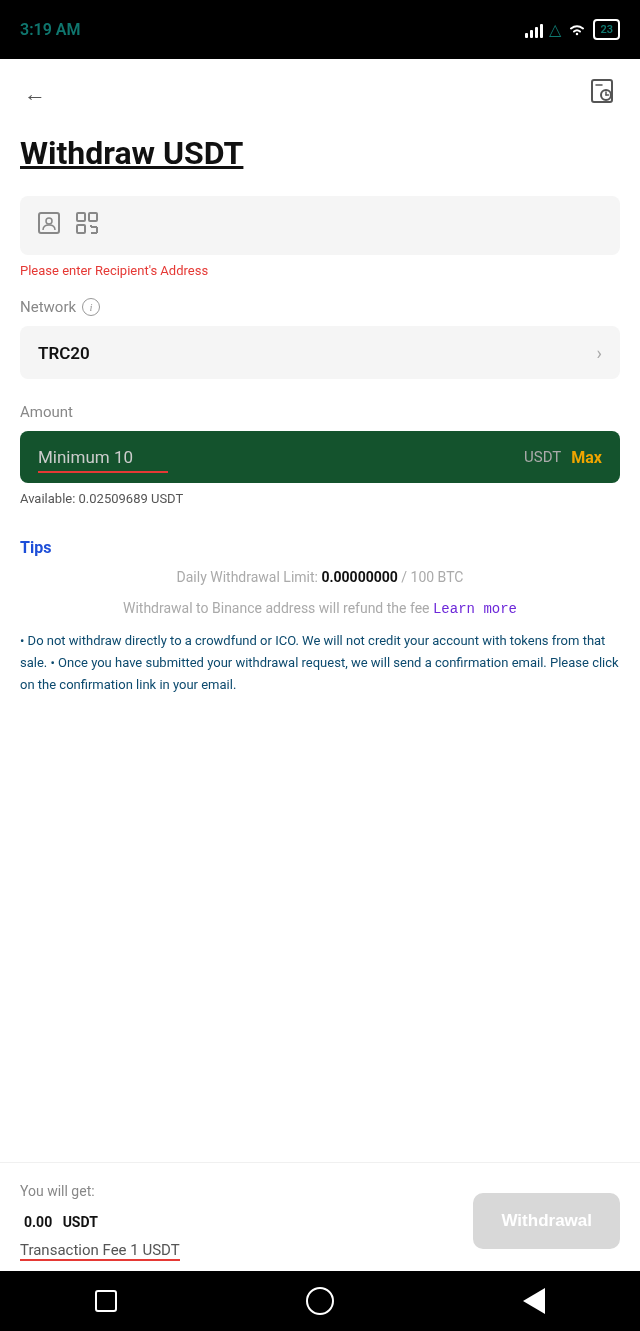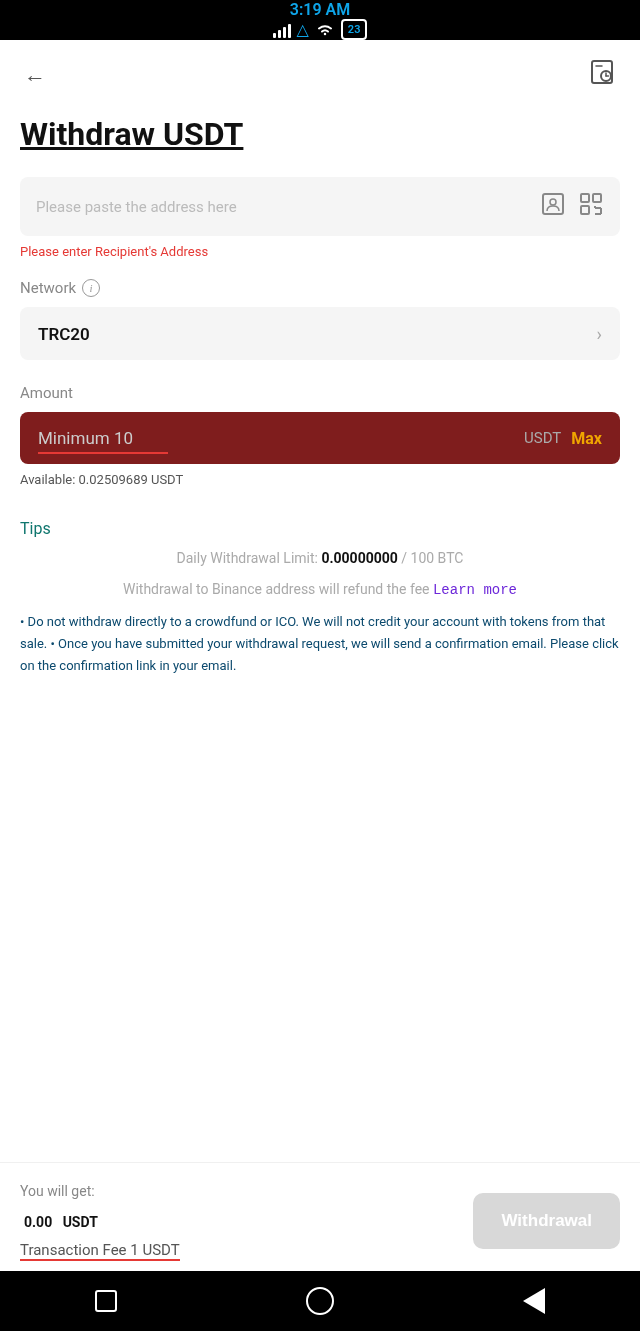--- a/index.html
+++ b/index.html
@@ -9,28 +9,27 @@
       background: #fff;
       width: 640px;
       min-height: 1331px;
       display: flex;
       flex-direction: column;
     }
 
     
     .status-bar {
       background: #000;
-      color: #0ea5e9;
-      height: 40px;
+      color: #0f766e;
+      height: 59px;
       display: flex;
       align-items: center;
       justify-content: space-between;
       padding: 0 20px;
       flex-shrink: 0;
-      flex-direction: column;
     }
     .status-time {
       font-size: 16px;
       font-weight: 600;
     }
     .status-icons {
       display: flex;
       align-items: center;
       gap: 6px;
     }
@@ -163,21 +162,21 @@
       font-weight: 600;
       color: #111;
     }
     .chevron-right {
       color: #aaa;
       font-size: 18px;
     }
 
     
     .amount-wrapper {
-      background: #7f1d1d;
+      background: #14532d;
       border-radius: 8px;
       padding: 16px 18px;
       display: flex;
       align-items: center;
       justify-content: space-between;
       margin-bottom: 4px;
       position: relative;
     }
     .amount-input-area {
       flex: 1;
@@ -213,22 +212,22 @@
     .available-text {
       font-size: 13px;
       color: #555;
       margin-bottom: 28px;
       padding: 4px 0;
     }
 
     
     .tips-title {
       font-size: 16px;
-      color: #0f766e;
-      font-weight: 400;
+      color: #1d4ed8;
+      font-weight: 700;
       margin-bottom: 10px;
     }
     .tips-row {
       font-size: 14px;
       color: #aaa;
       margin-bottom: 10px;
       line-height: 1.5;
       text-align: center;
     }
     .tips-row strong {
@@ -370,21 +369,20 @@
       <line x1="8" y1="8" x2="14" y2="8" stroke="#555" stroke-width="1.5" stroke-linecap="round"></line>
     </svg>
   </span>
 </div>
 
 <h1 class="page-title">Withdraw USDT</h1>
 
 <div class="content">
 
   <div class="address-input-wrapper">
-    <span class="address-placeholder">Please paste the address here</span>
     <div class="address-icons">
       <span class="addr-icon">
         <svg width="26" height="26" viewBox="0 0 26 26" fill="none">
           <rect x="3" y="3" width="20" height="20" rx="2" stroke="#888" stroke-width="2" fill="none"></rect>
           <circle cx="13" cy="11" r="3" stroke="#888" stroke-width="1.5" fill="none"></circle>
           <path d="M7 20 Q7 15 13 15 Q19 15 19 20" stroke="#888" stroke-width="1.5" fill="none"></path>
         </svg>
       </span>
       <span class="addr-icon">
         <svg width="26" height="26" viewBox="0 0 26 26" fill="none">

